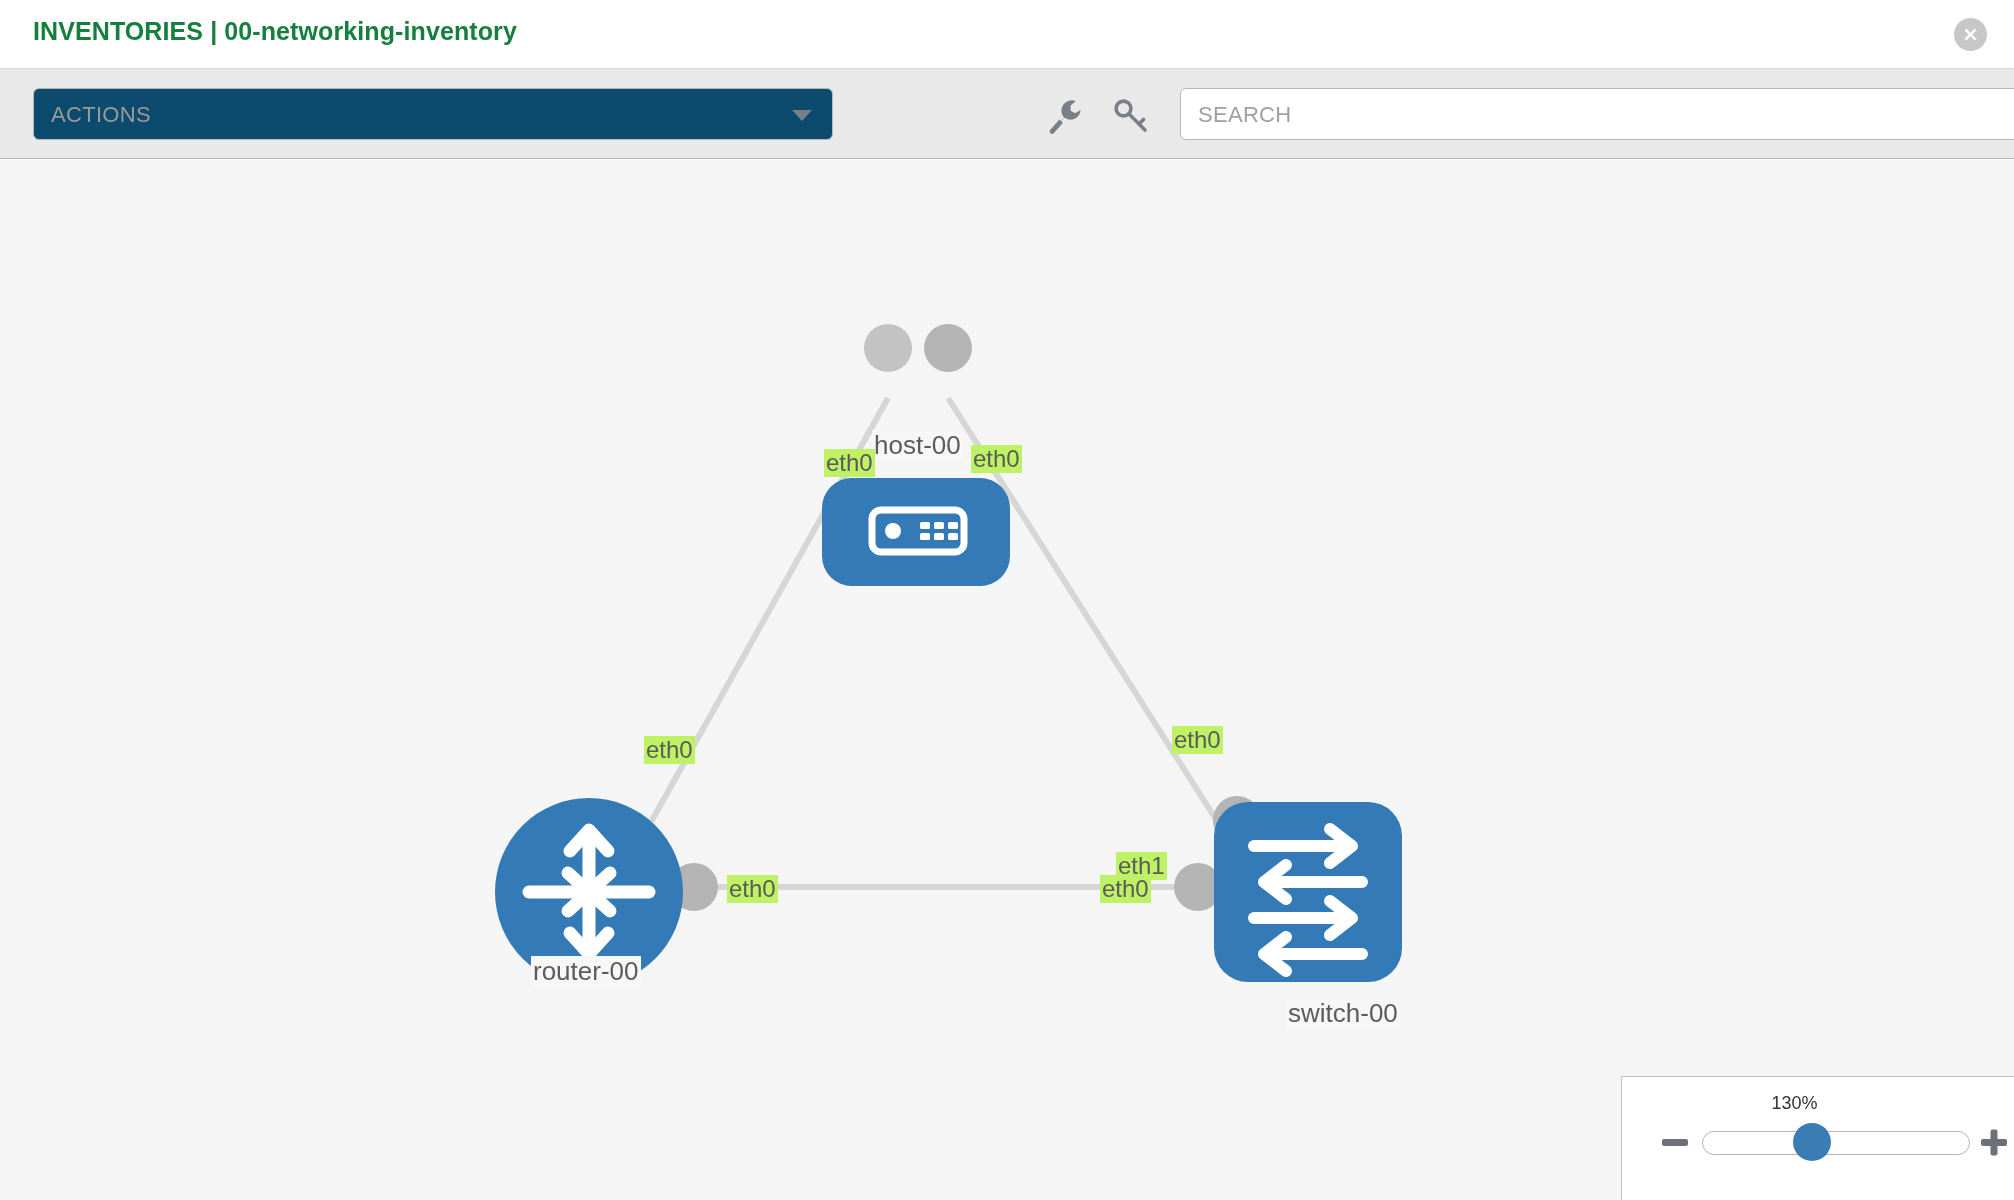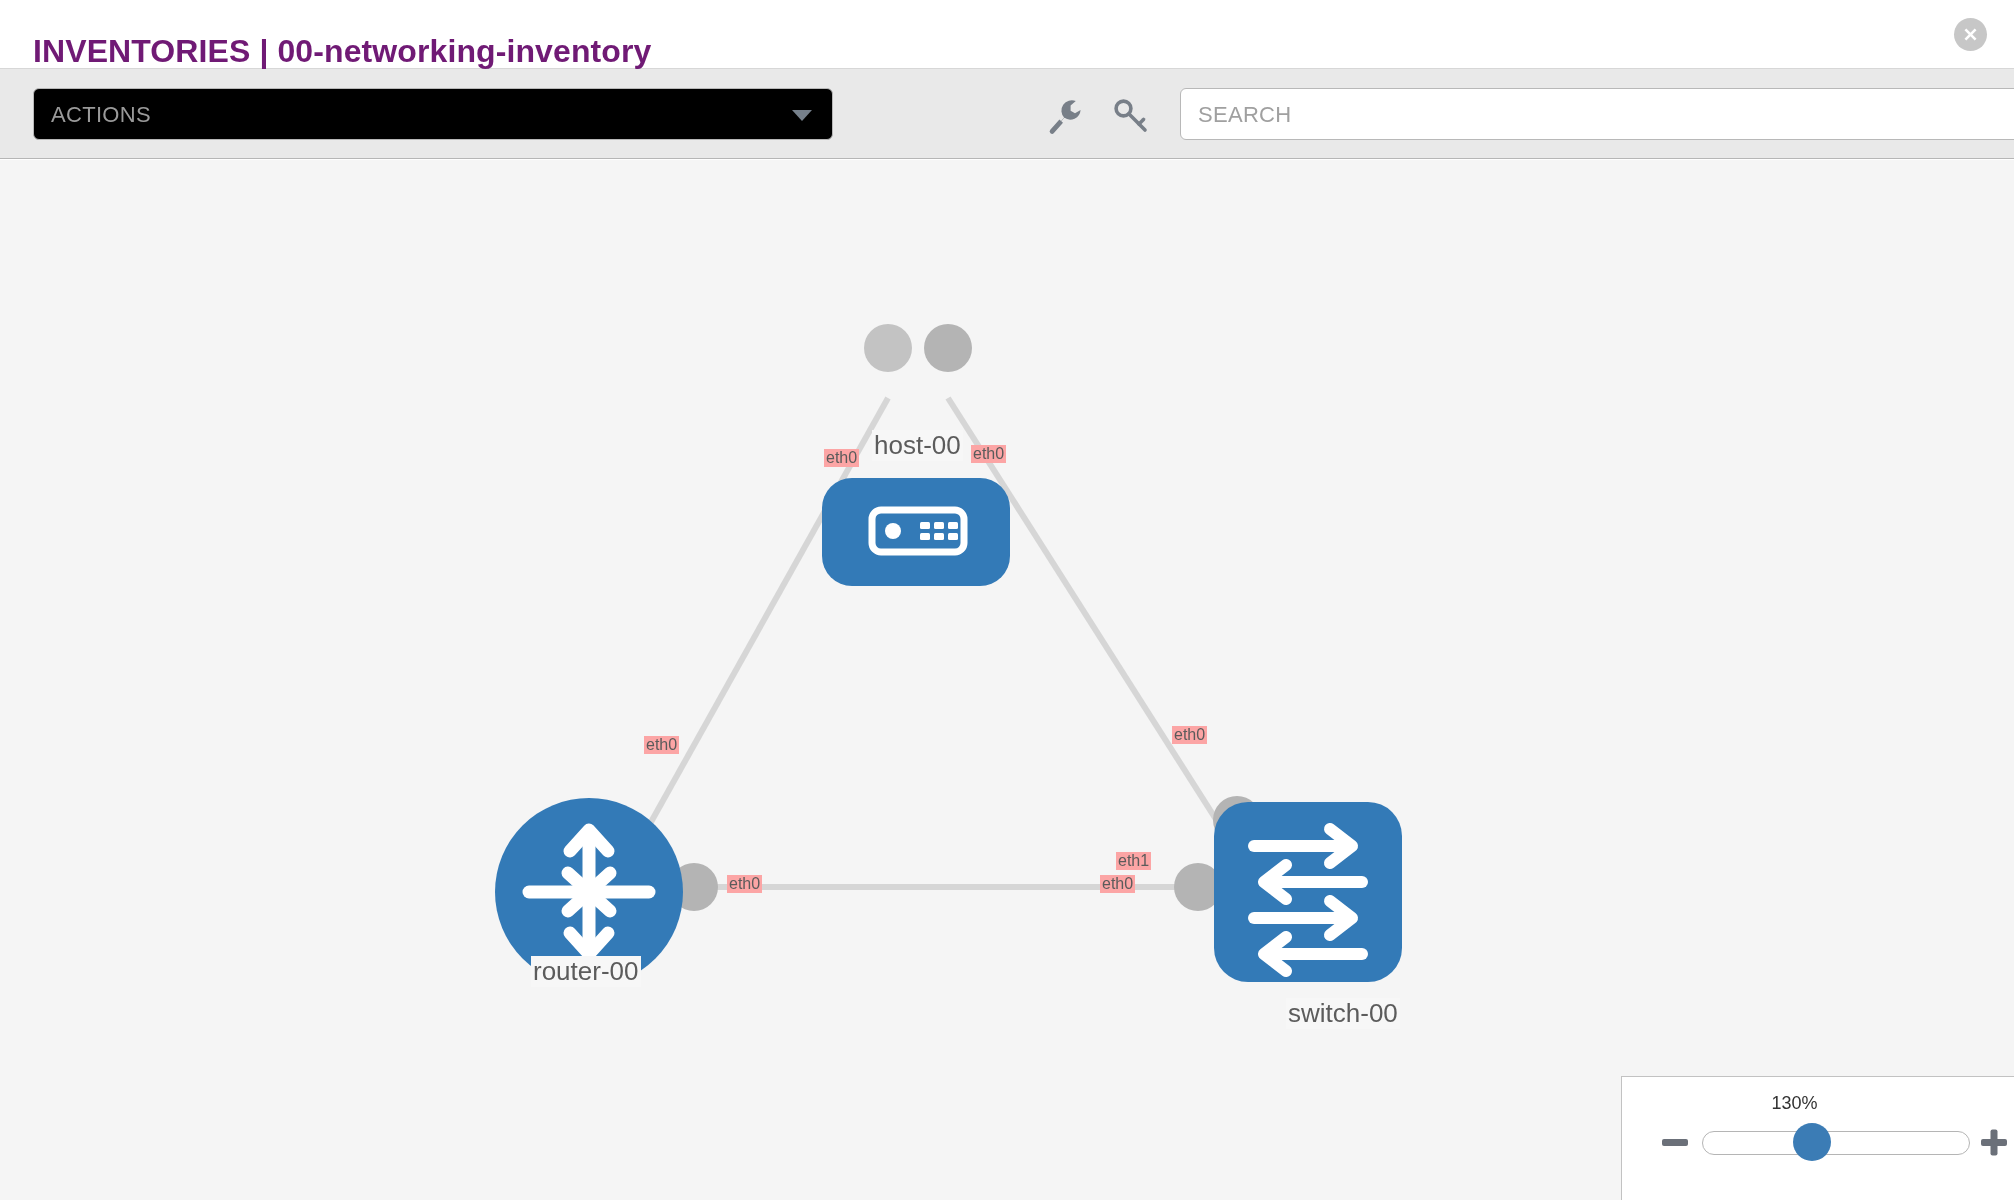--- a/index.html
+++ b/index.html
@@ -18,26 +18,25 @@
     top: 0; left: 0;
     width: 2014px;
     height: 69px;
     background: #ffffff;
     border-bottom: 1px solid #d7d7d7;
   }
   .page-title {
     position: absolute;
     left: 33px;
     top: 17px;
-    font-size: 32px;
+    font-size: 25px;
     font-weight: bold;
-    color: #701a75;
+    color: #15803d;
     letter-spacing: 0.1px;
     white-space: nowrap;
-    margin-top: 16px;
   }
   .close-btn {
     position: absolute;
     right: 27px;
     top: 18px;
     width: 33px;
     height: 33px;
     border-radius: 50%;
     background: #c7c7c7;
     cursor: pointer;
@@ -52,21 +51,21 @@
     height: 90px;
     background: #e9e9e9;
     border-bottom: 1px solid #b6b6b6;
   }
   .actions-select {
     position: absolute;
     left: 33px;
     top: 19px;
     width: 800px;
     height: 52px;
-    background: #000000;
+    background: #0c4a6e;
     border: 1px solid #b8b8b8;
     border-radius: 6px;
   }
   .actions-select .label {
     position: absolute;
     left: 17px;
     top: 13px;
     font-size: 22px;
     color: #9a9a9a;
     letter-spacing: 0.3px;
@@ -123,23 +122,23 @@
   .node-label {
     position: absolute;
     font-size: 26px;
     color: #5c5c5c;
     background: #f7f7f7;
     white-space: nowrap;
     padding: 0 2px;
   }
   .edge-label {
     position: absolute;
-    font-size: 16px;
+    font-size: 24px;
     color: #5b5b5b;
-    background: #fca5a5;
+    background: #bef264;
     white-space: nowrap;
     padding: 0 2px;
   }
 
   
   .zoom-panel {
     position: absolute;
     left: 1621px;
     top: 1076px;
     width: 420px;

